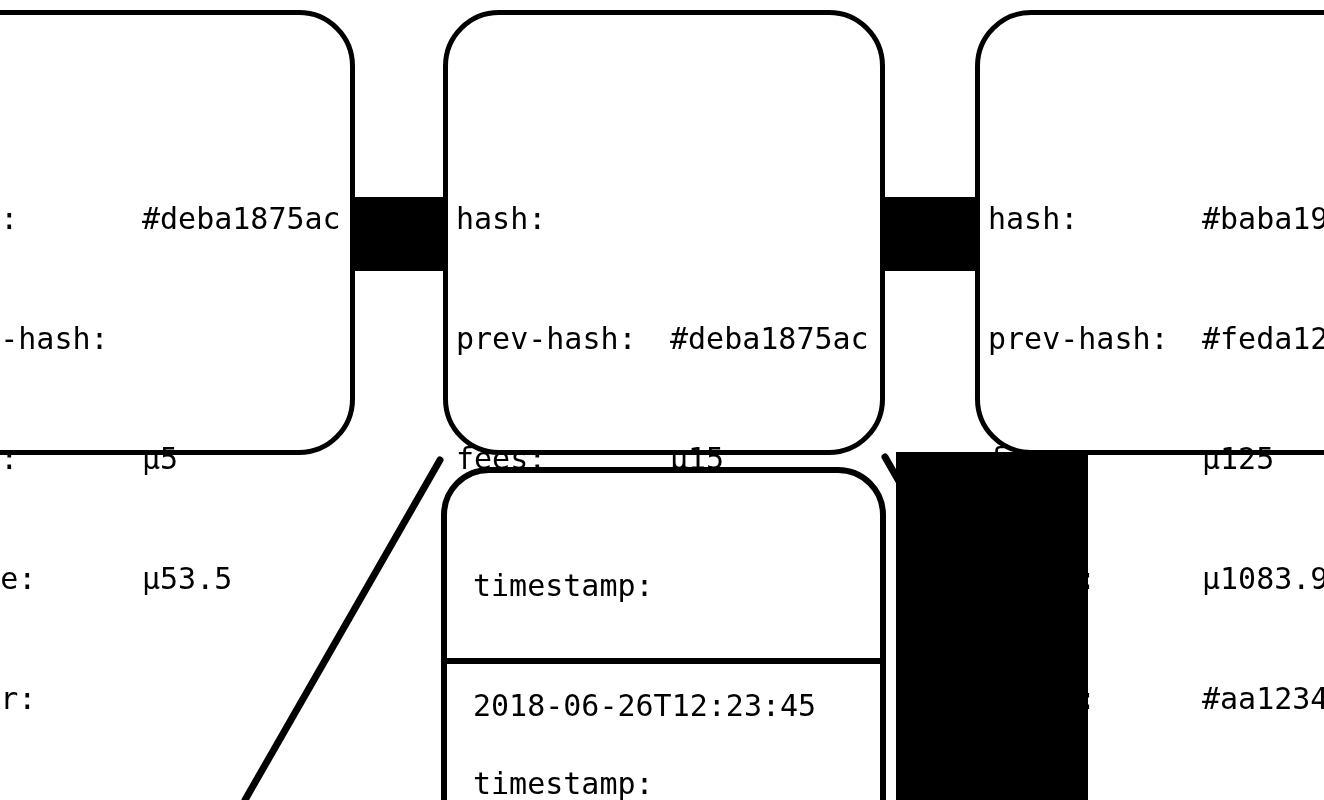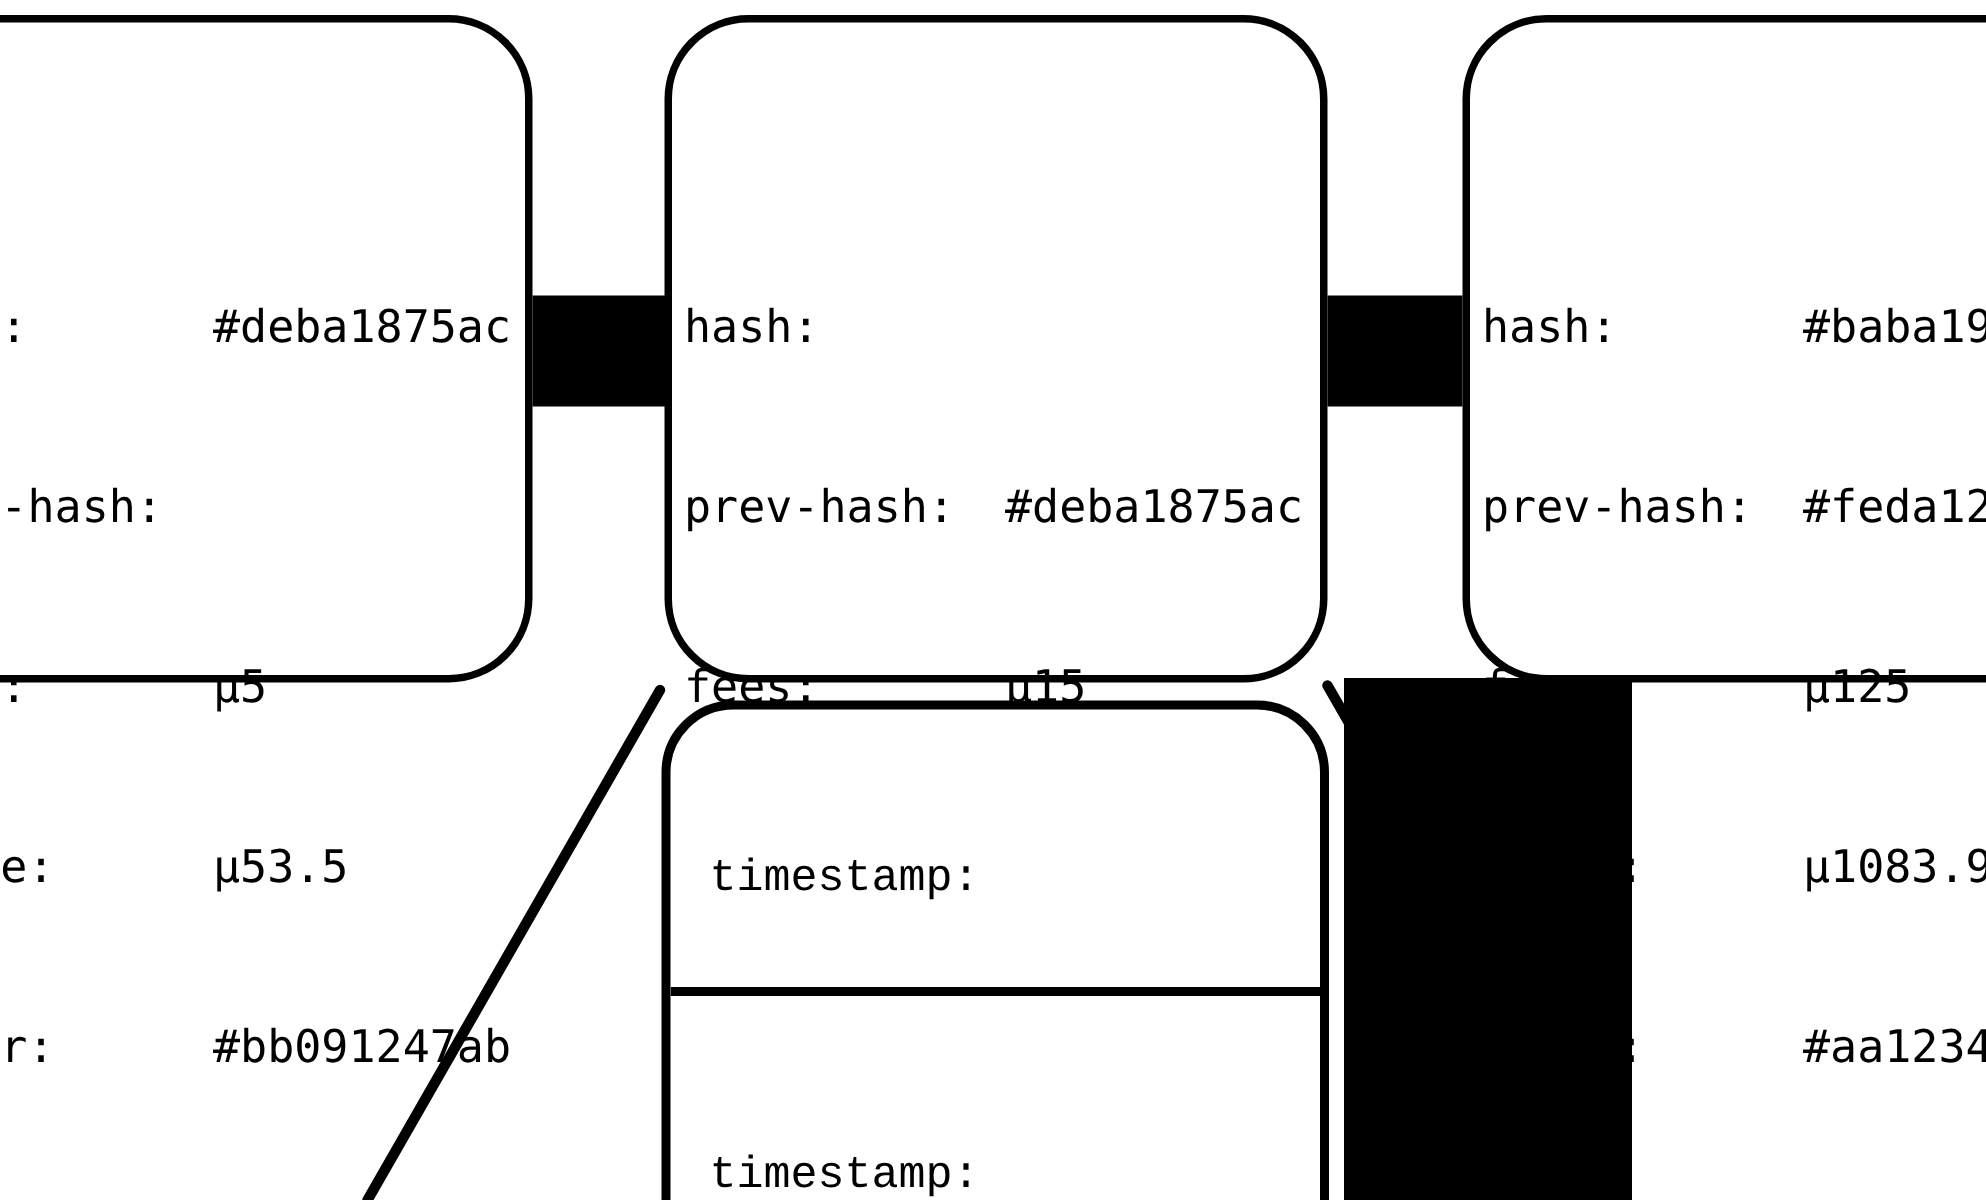--- a/index.html
+++ b/index.html
@@ -94,21 +94,20 @@
     box-sizing: border-box;
     z-index: 3;
     overflow: hidden;
   }
   .tx {
     font-size: 30px;
     line-height: 40px;
     padding-left: 26px;
     white-space: pre;
     box-sizing: border-box;
-    font-family: Liberation Mono, monospace;
   }
   #tx-0 { height: 185px; padding-top: 13px; }
   #tx-1 { padding-top: 20px; }
   .tx-divider {
     height: 6px;
     background: #000000;
     width: 100%;
   }
 </style>
 </head>
@@ -134,21 +133,21 @@
       <div class="field">
         <span class="lbl">prev-hash:</span>
       </div>
       <div class="field">
         <span class="lbl">fees:</span><span class="val">µ5</span>
       </div>
       <div class="field">
         <span class="lbl">value:</span><span class="val">µ53.5</span>
       </div>
       <div class="field">
-        <span class="lbl">miner:</span><span class="val">#bb091247ab</span>
+        <span class="lbl">miner:</span>
       </div>
     </div>
   </div>
 
   <div class="block" id="block-current">
     <div class="fields">
       <div class="field">
         <span class="lbl">hash:</span>
       </div>
       <div class="field">
@@ -182,20 +181,21 @@
       </div>
       <div class="field">
         <span class="lbl">miner:</span><span class="val">#aa1234</span>
       </div>
     </div>
   </div>
 
   <div id="tx-box">
     <div class="tx" id="tx-0">
       <div>timestamp:</div>
+      <div>2018-06-26T12:23:45</div>
       
       
     </div>
     <div class="tx-divider"></div>
     <div class="tx" id="tx-1">
       <div>timestamp:</div>
       
       
     </div>
   </div>

